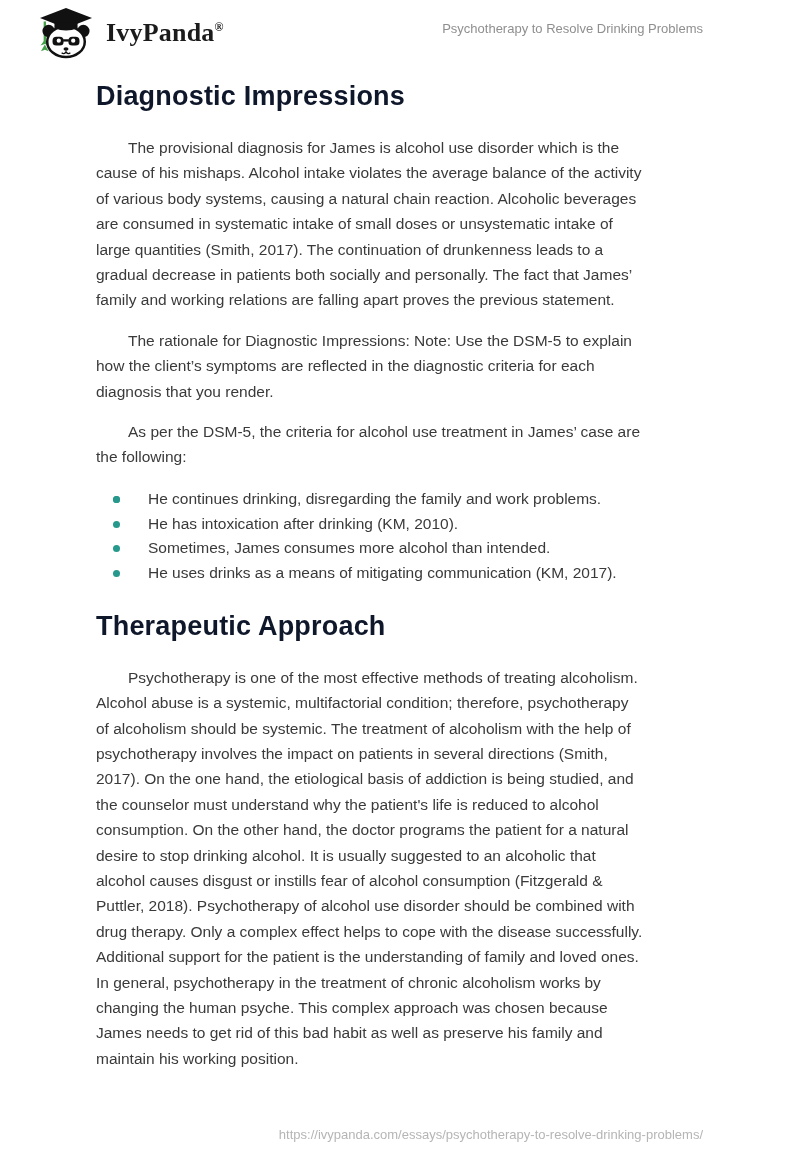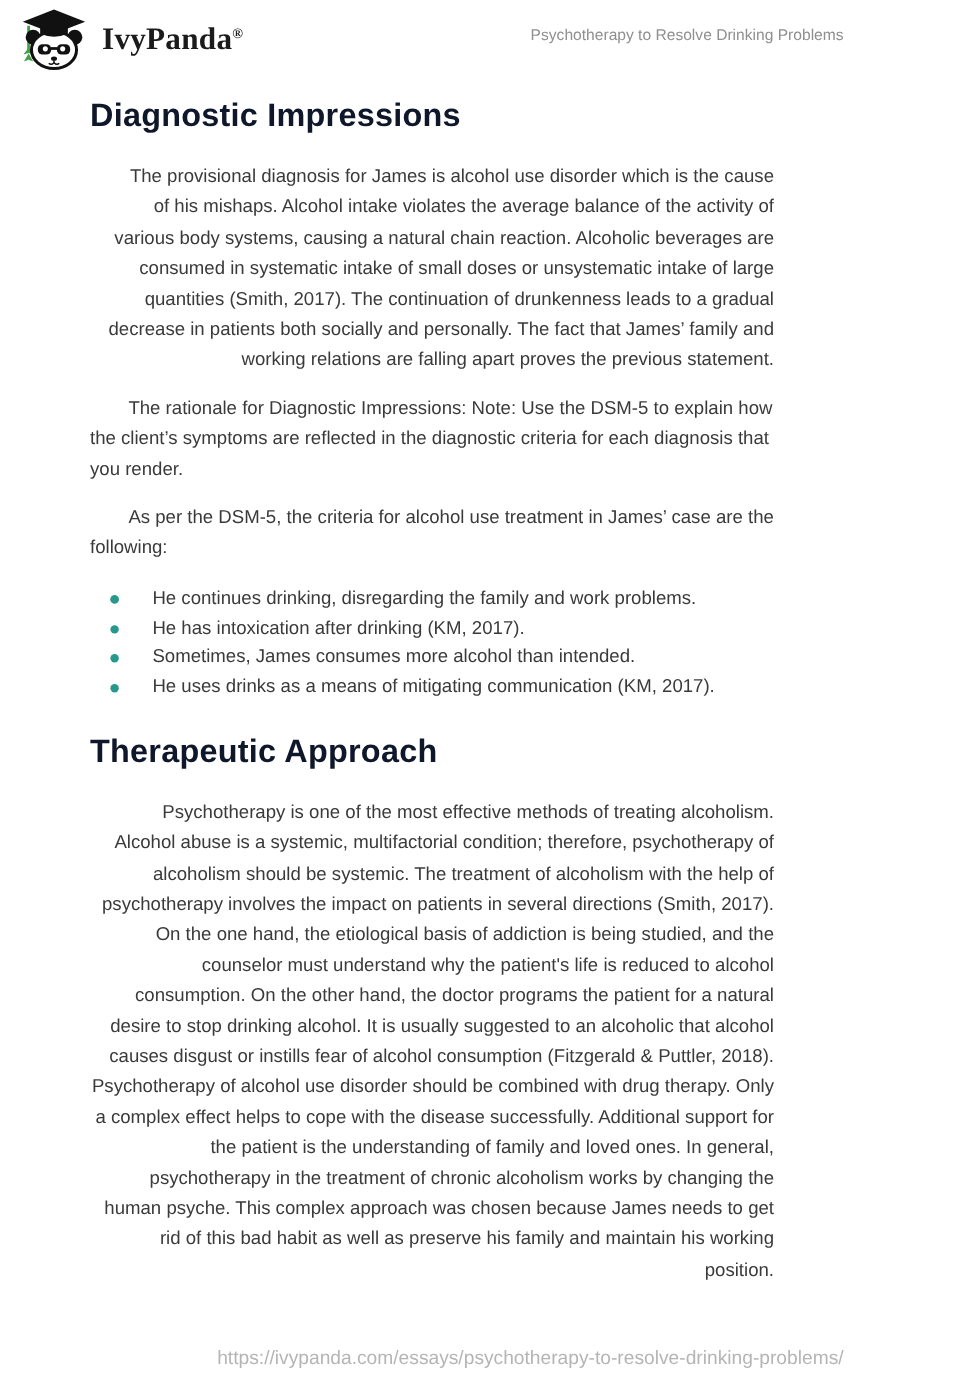--- a/index.html
+++ b/index.html
@@ -4,21 +4,21 @@
 <style>
   * { margin: 0; padding: 0; box-sizing: border-box; }
   html, body { background: #ffffff; }
   body {
     width: 800px;
     height: 1160px;
     position: relative;
     font-family: "Liberation Sans", sans-serif;
     overflow: hidden;
   }
-  .page { width: 735px; height: 1160px; position: relative; background: #fff; }
+  .page { width: 735px; height: 1160px; position: relative; background: #fff; padding-left: 21px; }
 
   
   .header {
     display: flex;
     justify-content: space-between;
     align-items: flex-start;
     padding: 7px 32px 0 13px;
   }
   .brand-wrap { display: flex; align-items: center; }
   .logo-svg { width: 64px; height: 52px; display: block; }
@@ -48,21 +48,21 @@
   }
   .h-diag { margin-top: 22px; }
   .h-ther { margin-top: 25px; }
   p.body-para {
     font-size: 15.5px;
     line-height: 25.4px;
     color: #3a3a3a;
     text-indent: 32px;
     margin-top: 15px;
   }
-  p.first-after-heading { margin-top: 23px; text-align: right; }
+  p.first-after-heading { margin-top: 23px; }
 
   ul.criteria-list { list-style: none; margin-top: 17px; }
   ul.criteria-list li {
     position: relative;
     padding-left: 52px;
     font-size: 15.5px;
     line-height: 24.7px;
     color: #3a3a3a;
   }
   ul.criteria-list li .dot {
@@ -73,21 +73,21 @@
     height: 7px;
     border-radius: 50%;
     background: #26998c;
   }
 
   
   .footer {
     position: absolute;
     right: 32px;
     bottom: 18px;
-    font-size: 16px;
+    font-size: 13px;
     color: #b5b5b5;
     margin-top: 43px;
   }
 </style>
 </head>
 <body>
 
 <div class="page">
 
   <div class="header">
@@ -123,21 +123,21 @@
   <div class="content">
     <h1 class="section-heading h-diag">Diagnostic Impressions</h1>
 
     <p class="body-para first-after-heading">The provisional diagnosis for James is alcohol use disorder which is the cause of his mishaps. Alcohol intake violates the average balance of the activity of various body systems, causing a natural chain reaction. Alcoholic beverages are consumed in systematic intake of small doses or unsystematic intake of large quantities (Smith, 2017). The continuation of drunkenness leads to a gradual decrease in patients both socially and personally. The fact that James’ family and working relations are falling apart proves the previous statement.</p>
     <p class="body-para">The rationale for Diagnostic Impressions: Note: Use the DSM-5 to explain how the client’s symptoms are reflected in the diagnostic criteria for each diagnosis that you render.</p>
     <p class="body-para">As per the DSM-5, the criteria for alcohol use treatment in James’ case are the following:</p>
 
     <ul class="criteria-list">
       <li><span class="dot"></span></li>
       <li><span class="dot"></span><span>He continues drinking, disregarding the family and work problems.</span></li>
-      <li><span class="dot"></span><span>He has intoxication after drinking (KM, 2017).</span></li>
+      <li><span class="dot"></span><span>He has intoxication after drinking (KM, 2010).</span></li>
       <li><span class="dot"></span><span>Sometimes, James consumes more alcohol than intended.</span></li>
       <li><span class="dot"></span><span>He uses drinks as a means of mitigating communication (KM, 2017).</span></li>
     </ul>
 
     <h1 class="section-heading h-ther">Therapeutic Approach</h1>
 
     <p class="body-para first-after-heading">Psychotherapy is one of the most effective methods of treating alcoholism. Alcohol abuse is a systemic, multifactorial condition; therefore, psychotherapy of alcoholism should be systemic. The treatment of alcoholism with the help of psychotherapy involves the impact on patients in several directions (Smith, 2017). On the one hand, the etiological basis of addiction is being studied, and the counselor must understand why the patient's life is reduced to alcohol consumption. On the other hand, the doctor programs the patient for a natural desire to stop drinking alcohol. It is usually suggested to an alcoholic that alcohol causes disgust or instills fear of alcohol consumption (Fitzgerald &amp; Puttler, 2018). Psychotherapy of alcohol use disorder should be combined with drug therapy. Only a complex effect helps to cope with the disease successfully. Additional support for the patient is the understanding of family and loved ones. In general, psychotherapy in the treatment of chronic alcoholism works by changing the human psyche. This complex approach was chosen because James needs to get rid of this bad habit as well as preserve his family and maintain his working position.</p>
   </div>
 
   <div class="footer">https://ivypanda.com/essays/psychotherapy-to-resolve-drinking-problems/</div>

